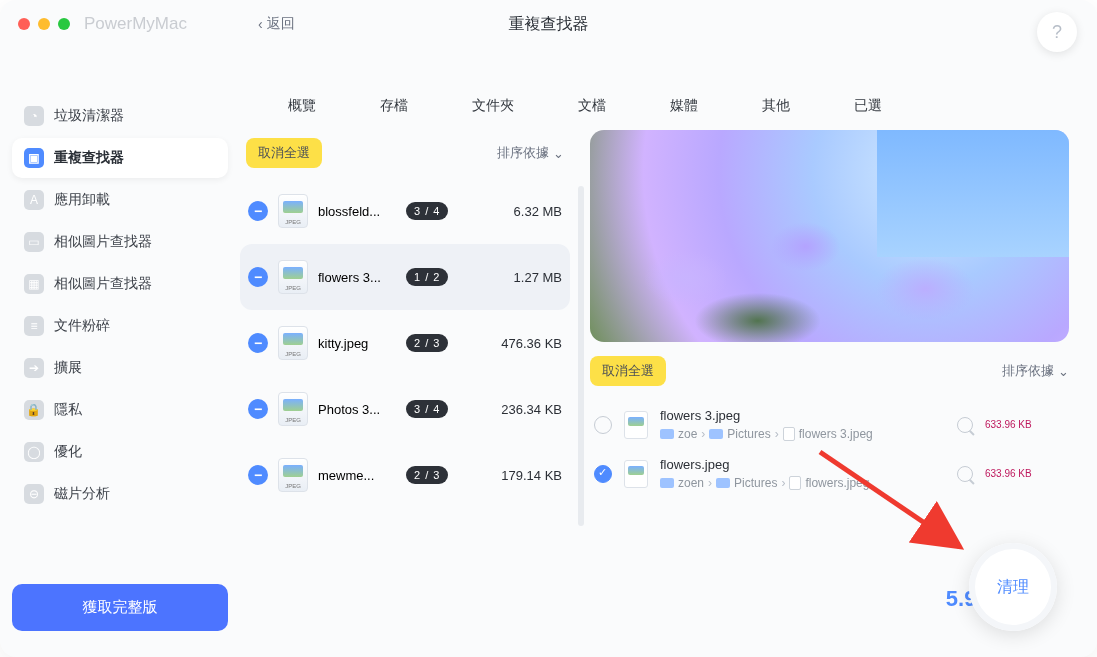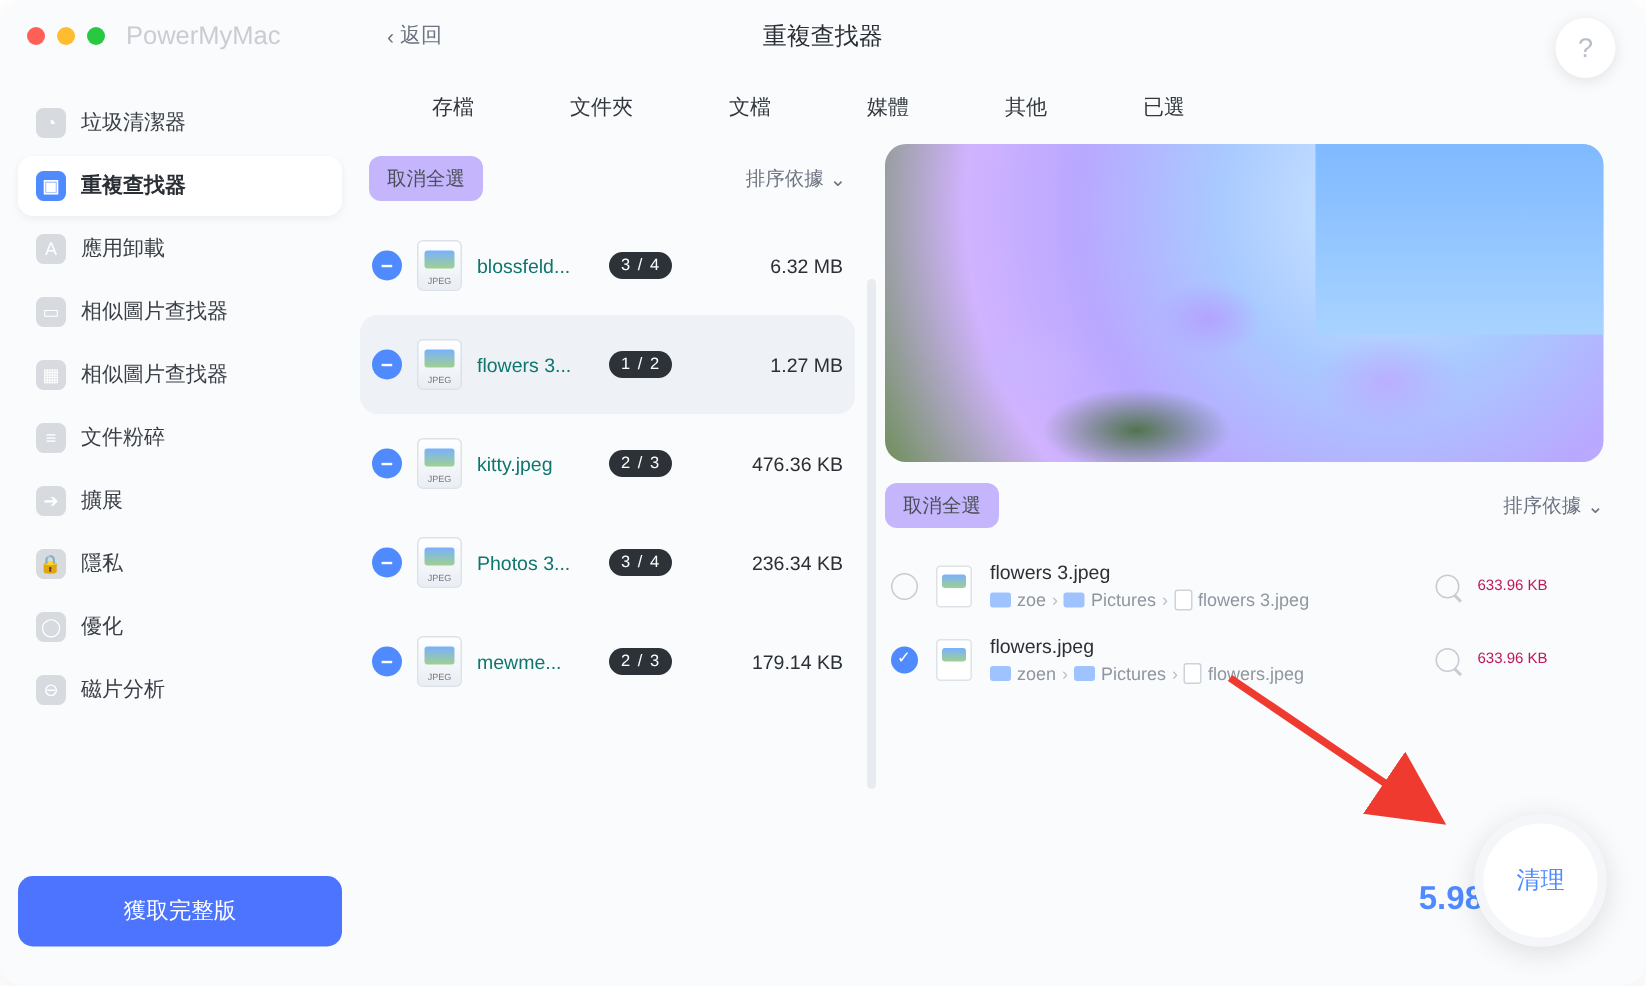--- a/index.html
+++ b/index.html
@@ -1,17 +1,17 @@
 <!DOCTYPE html>
 <html><head>
 <meta charset="utf-8">
 <style>
 * { margin: 0; padding: 0; box-sizing: border-box; font-family: -apple-system, "Helvetica Neue", Arial, sans-serif; }
 body { background: #fff; width: 1097px; height: 657px; position: relative; overflow: hidden; }
-.window { width: 1097px; height: 657px; background: #fafbfc; border-radius: 16px; display: flex; flex-direction: column; box-shadow: 0 8px 24px rgba(0,0,0,0.06); }
+.window { width: 1097px; height: 657px; background: #fafbfc; border-radius: 16px; display: flex; flex-direction: column; box-shadow: 0 8px 24px rgba(0,0,0,0.06); gap: 34px; }
 .titlebar { height: 48px; display: flex; align-items: center; padding: 0 18px; position: relative; }
 .traffic { display: flex; gap: 8px; }
 .traffic span { width: 12px; height: 12px; border-radius: 50%; display: block; }
 .tr-red { background: #ff5f57; } .tr-yellow { background: #febc2e; } .tr-green { background: #28c840; }
 .app-name { margin-left: 14px; color: #c9ccd1; font-size: 17px; font-weight: 500; }
 .back { position: absolute; left: 258px; color: #6b7280; font-size: 14px; display: flex; align-items: center; gap: 4px; cursor: pointer; }
 .ti { position: absolute; left: 0; right: 0; text-align: center; color: #2a2f36; font-size: 16px; pointer-events:none;}
 .help { position: absolute; right: 20px; top: 12px; width: 40px; height: 40px; border-radius: 50%; background: #fff; box-shadow: 0 2px 10px rgba(0,0,0,0.10); display: flex; align-items: center; justify-content: center; color: #b7bec8; font-size: 18px; }
 .body { flex: 1; display: flex; overflow: hidden; }
 .sidebar { width: 240px; padding: 14px 12px; display: flex; flex-direction: column; gap: 2px; }
@@ -20,30 +20,30 @@
 .sitem.active { background: #ffffff; box-shadow: 0 2px 6px rgba(0,0,0,0.06); font-weight: 600; color:#2a2f36;}
 .sitem.active .ic { background: #4f8bff; }
 .cta { margin-top: auto; margin-bottom: 12px; background: #4c74ff; color: #fff; text-align: center; padding: 14px 0; border-radius: 10px; font-size: 15px; cursor: pointer; }
 .main { flex: 1; display: flex; flex-direction: column; padding-right: 10px; }
 .tabs { display: flex; gap: 28px; padding: 0 30px; align-items: center; height: 48px; color: #33383f; font-size: 14px; }
 .tab { padding: 6px 18px; border-radius: 16px; cursor: pointer; }
 .tab.active { background: #4f8bff; color: #fff; }
 .content { flex: 1; display: flex; gap: 20px; padding: 0 18px 18px 0; overflow: hidden; }
 .list-col { width: 330px; display: flex; flex-direction: column; }
 .list-head { display: flex; justify-content: space-between; align-items: center; padding: 8px 6px 10px 6px; color: #6b7280; font-size: 13px; }
-.chip { background: #c4b5fd; padding: 6px 12px; border-radius: 8px; color:#4a4f57; cursor:pointer;}
+.chip { background: #fde047; padding: 6px 12px; border-radius: 8px; color:#4a4f57; cursor:pointer;}
 .sort { display:flex; align-items:center; gap:4px; cursor:pointer;}
 .rows { flex: 1; overflow-y: auto; }
 .row { display: flex; align-items: center; gap: 10px; padding: 16px 8px; border-radius: 12px; cursor: pointer; }
 .row.sel { background: #eef1f6; }
 .dot { width: 20px; height: 20px; border-radius: 50%; background: #4f8bff; color: #fff; display: flex; align-items: center; justify-content: center; font-size: 14px; font-weight: bold; }
 .fic { width: 30px; height: 34px; background: linear-gradient(#fff,#e9eef5); border: 1px solid #dde2e9; border-radius: 4px; position: relative; }
 .fic::after { content: "JPEG"; position: absolute; bottom: 2px; left: 0; right: 0; text-align: center; font-size: 6px; color: #777; }
 .fic::before { content:""; position:absolute; left:4px; right:4px; top:6px; height:12px; background: linear-gradient(#7ab0ff,#9fd090); border-radius:2px;}
-.fname { flex: 0 0 78px; font-size: 13px; color: #0f766e; white-space: nowrap; overflow: hidden; text-overflow: ellipsis; }
+.fname { flex: 0 0 78px; font-size: 13px; color: #000000; white-space: nowrap; overflow: hidden; text-overflow: ellipsis; }
 .badge { background: #2d3138; color: #fff; font-size: 11px; padding: 3px 8px; border-radius: 10px; letter-spacing: 1px; flex-shrink:0;}
 .size { margin-left: auto; font-size: 13px; color: #2b2f36; }
 .right-col { flex: 1; display: flex; flex-direction: column; gap: 14px; }
 .preview { width: 100%; height: 212px; border-radius: 14px; background: radial-gradient(circle at 70% 20%, #cfe8ff 0%, #a9caff 30%, #b9a8ff 55%, #d1b3ff 75%, #6f8f5b 100%); position: relative; overflow: hidden; }
 .preview::before{content:"";position:absolute;inset:0;background:
  radial-gradient(ellipse 60px 40px at 20% 70%, rgba(200,180,255,0.9),transparent 70%),
  radial-gradient(ellipse 50px 35px at 45% 55%, rgba(180,160,255,0.9),transparent 70%),
  radial-gradient(ellipse 70px 45px at 70% 75%, rgba(190,170,255,0.85),transparent 70%),
  radial-gradient(ellipse 45px 30px at 85% 50%, rgba(150,200,255,0.9),transparent 70%),
  radial-gradient(ellipse 90px 40px at 35% 90%, rgba(70,110,60,0.9),transparent 70%);
@@ -60,21 +60,21 @@
 .dname { font-size: 13px; color: #2b2f36; }
 .crumb { display: flex; align-items: center; gap: 4px; font-size: 12px; color: #8f969f; flex-wrap: wrap;}
 .fold { width: 14px; height: 10px; background: #9ec3ff; border-radius: 2px; display: inline-block; }
 .pg { width: 12px; height: 14px; background: #fff; border:1px solid #cdd3da; border-radius:2px; display:inline-block;}
 .car { color:#b7bec8; }
 .mag { width: 16px; height: 16px; border: 1.5px solid #c6ccd4; border-radius: 50%; position: relative; cursor:pointer; flex-shrink:0;}
 .mag::after{content:"";position:absolute;width:6px;height:1.5px;background:#c6ccd4;bottom:-2px;right:-3px;transform:rotate(45deg);}
 .dsize { font-size: 10px; color: #be185d; width: 80px; text-align: left; }
 .footer { display: flex; align-items: center; justify-content: flex-end; gap: 40px; padding-right: 40px; margin-top: auto; height: 80px; }
 .total { color: #4f8bff; font-size: 22px; font-weight: 600; }
-.clean { width: 88px; height: 88px; border-radius: 50%; background: #fff; box-shadow: 0 4px 20px rgba(0,0,0,0.12), inset 0 0 0 6px #f4f6f9; display: flex; align-items: center; justify-content: center; color: #4f8bff; font-size: 16px; font-weight: 500; cursor: pointer; position: absolute; right: 26px; bottom: 26px; }
+.clean { width: 88px; height: 88px; border-radius: 50%; background: #fff; box-shadow: 0 4px 20px rgba(0,0,0,0.12), inset 0 0 0 6px #f4f6f9; display: flex; align-items: center; justify-content: center; color: #4f8bff; font-size: 16px; font-weight: 500; cursor: pointer; position: absolute; right: 40px; bottom: 26px; }
 .arrow { position: absolute; left: 810px; top: 442px; pointer-events: none; }
 .scrollbar{position:absolute;left:578px;top:186px;width:6px;height:340px;background:#e8ebef;border-radius:3px;}
 </style>
 </head>
 <body>
 
 <div class="window">
   <div class="titlebar">
     <div class="traffic">
       <span class="tr-red"></span>
@@ -132,20 +132,21 @@
         </div>
       <div class="sitem">
           <span class="ic">⊖</span>
           <span>磁片分析</span>
         </div>
       <div class="cta">獲取完整版</div>
     </div>
 
     <div class="main">
       <div class="tabs">
+        <div class="tab">概覽</div>
         <div class="tab">存檔</div>
         <div class="tab">文件夾</div>
         <div class="tab">文檔</div>
         <div class="tab">媒體</div>
         <div class="tab">其他</div>
         <div class="tab">已選</div>
       </div>
 
       <div class="content">
         <div class="list-col">

